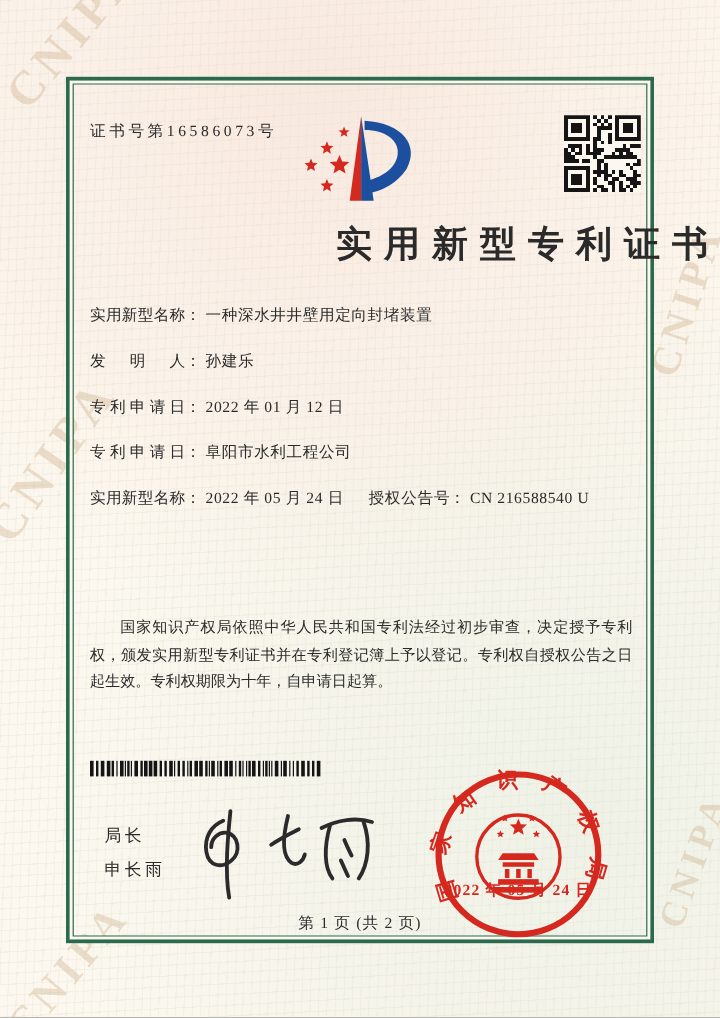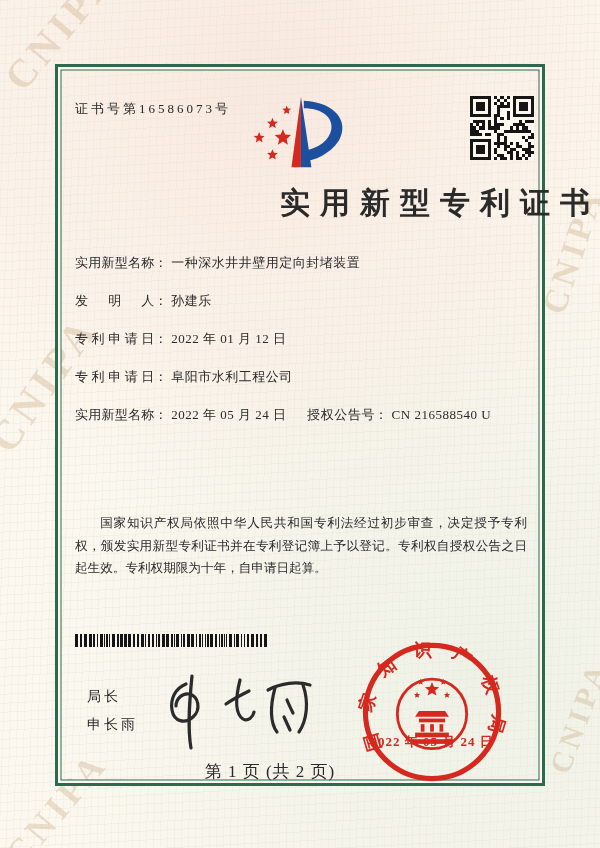--- a/index.html
+++ b/index.html
@@ -50,21 +50,21 @@
   #body-text p{margin:0; text-indent:2em;}
   #barcode{left:75px; top:634px; width:196px; height:13px; font-size:0; line-height:0;}
   #barcode span{display:inline-block; height:13px; background:#151515; vertical-align:top;}
   #signer-title{left:87px; top:688px; font-size:14px; letter-spacing:3px;}
   #signer-name{left:87px; top:716px; font-size:14px; letter-spacing:3px;}
   #signature{left:150px; top:668px; width:175px; height:90px;}
   #seal{left:357px; top:637px; width:150px; height:150px;}
   #seal svg{position:absolute; left:0; top:0;}
   #seal-date{position:absolute; left:-6px; top:96px; width:162px; text-align:center;
              font-size:13px; font-weight:bold; color:var(--red); letter-spacing:1px; z-index:3;}
-  #page-info{left:0; top:760px; width:540px; text-align:center; font-size:17px; letter-spacing:1px;}
+  #page-info{left:0; top:760px; width:600px; text-align:center; font-size:13px; letter-spacing:1px;}
   #footer-note{left:0; top:803px; width:600px; text-align:center; font-size:12px; letter-spacing:2px;
                text-decoration:underline; text-underline-offset:3px;}
   svg{display:block;}
 </style>
 </head>
 <body>
 
 <div id="cert">
 
   <span class="wm wm1">CNIPA</span>

